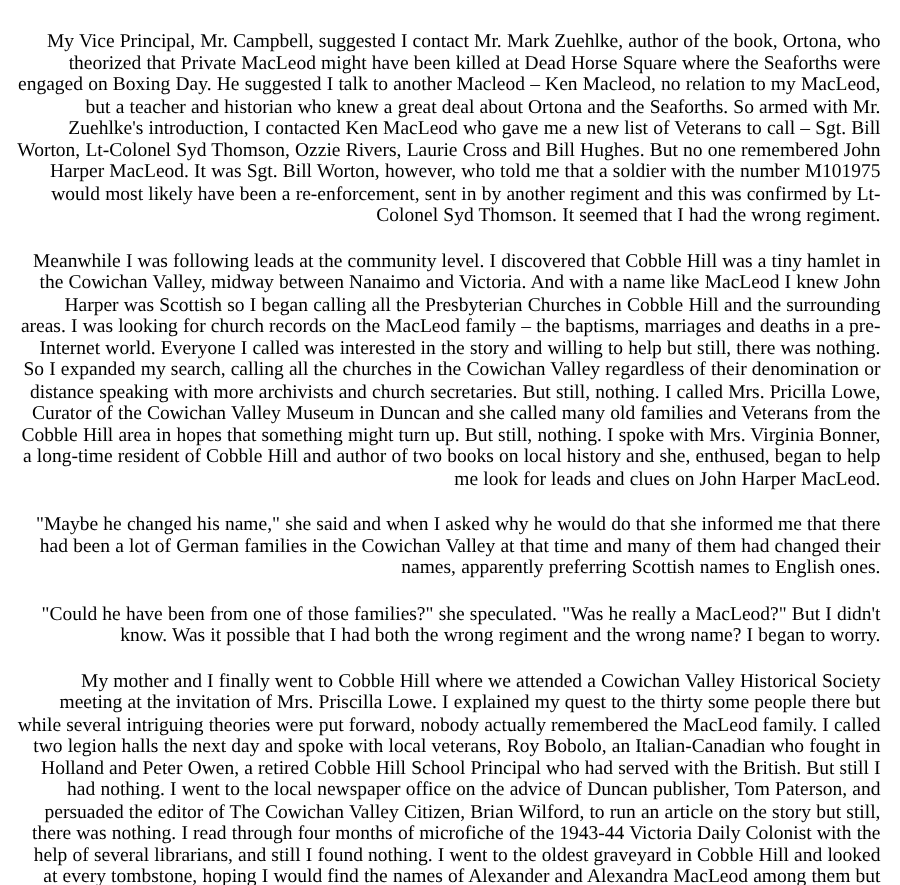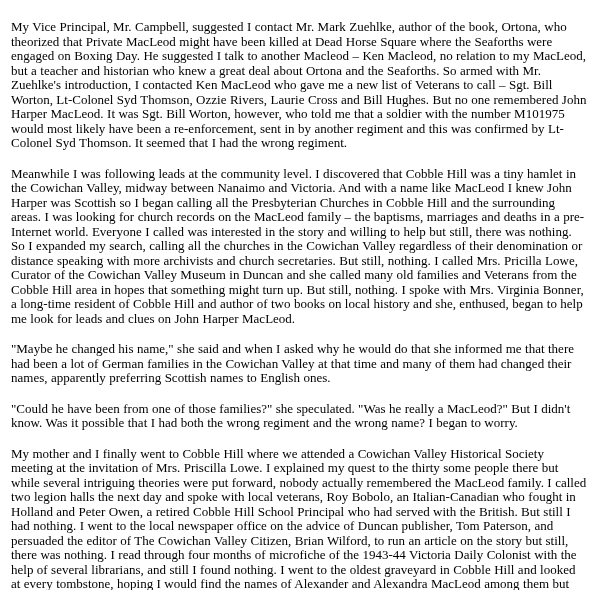--- a/index.html
+++ b/index.html
@@ -14,21 +14,21 @@
   }
   .page {
     box-sizing: border-box;
     width: 600px;
     height: 590px;
     padding: 20px 13px 0 11px;
     font-family: "Liberation Serif", "DejaVu Serif", serif;
     font-size: 13px;
     line-height: 14.5px;
     color: #000000;
-    text-align: left;
+    text-align: right;
   }
   .page p {
     margin: 0 0 16px 0;
     word-spacing: 0.2px;
   }
 </style>
 </head>
 <body>
 
 <div class="page">

